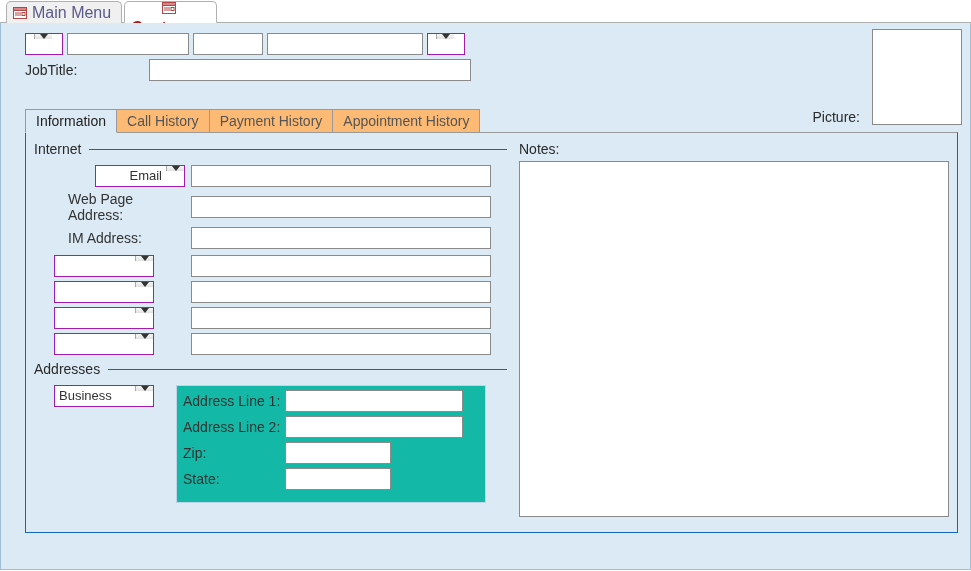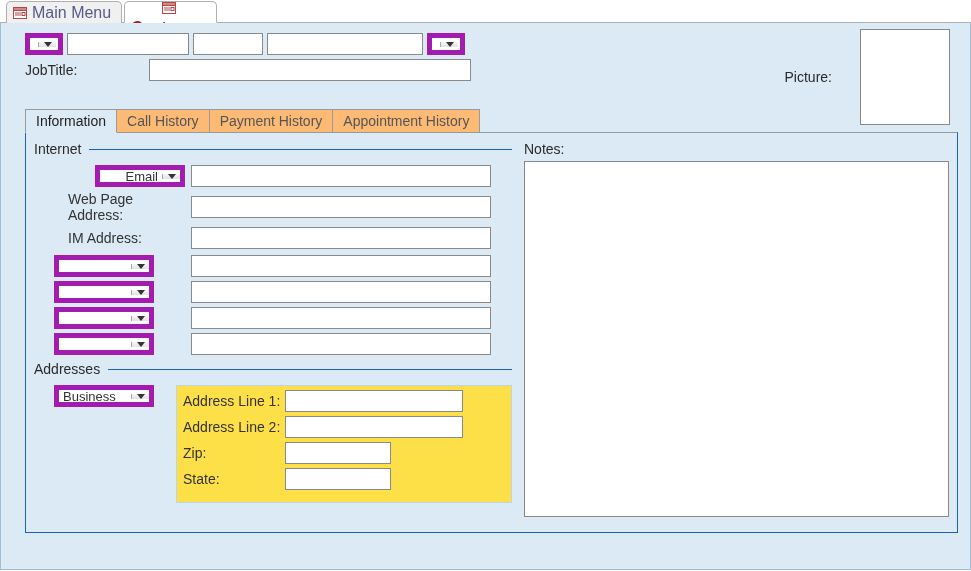--- a/index.html
+++ b/index.html
@@ -67,24 +67,24 @@
 
   
   .top-row {
     display: flex;
     align-items: center;
     gap: 4px;
     margin-bottom: 4px;
   }
   .combo {
     display: inline-flex;
-    align-items: center;
+    align-items: flex-start;
     height: 22px;
     background: #fff;
-    border: 5px solid #a21caf;
+    border: 1px solid #a21caf;
   }
   .combo .combo-text {
     min-width: 0;
     padding: 2px 4px;
     font-size: 13px;
     border: none;
     outline: none;
   }
   .combo .combo-btn {
     width: 18px;
@@ -110,25 +110,25 @@
     outline: none;
   }
   .label {
     font-size: 14px;
     color: #2a2a2a;
   }
 
   
   .picture-wrap {
     position: absolute;
-    right: 20px;
+    right: 8px;
     top: 6px;
     display: flex;
-    align-items: center;
-    gap: 28px;
+    align-items: flex-end;
+    gap: 12px;
   }
   .picture-box {
     width: 90px;
     height: 96px;
     background: #fff;
     border: 1px solid #8a8a8a;
   }
 
   
   .tab-control {
@@ -211,24 +211,24 @@
   .phone-row .lbl-combo { width: 100px; margin-left: 20px; margin-right: 37px; }
   .phone-row .val { width: 300px; }
 
   
   .addr-grid {
     display: flex;
     gap: 22px;
   }
   .addr-type-combo { width: 100px; margin-left: 20px; }
   .addr-panel {
-    background: #fde047;
+    background: #14b8a6;
     border: 1px solid #bcd6e8;
     padding: 4px 8px 8px 6px;
-    width: 336px;
+    width: 310px;
   }
   .addr-row {
     display: flex;
     align-items: center;
     margin-bottom: 4px;
   }
   .addr-row .albl { width: 102px; font-size: 14px; }
   .addr-row input { width: 178px; }
   .addr-row.small input { width: 106px; }
 

